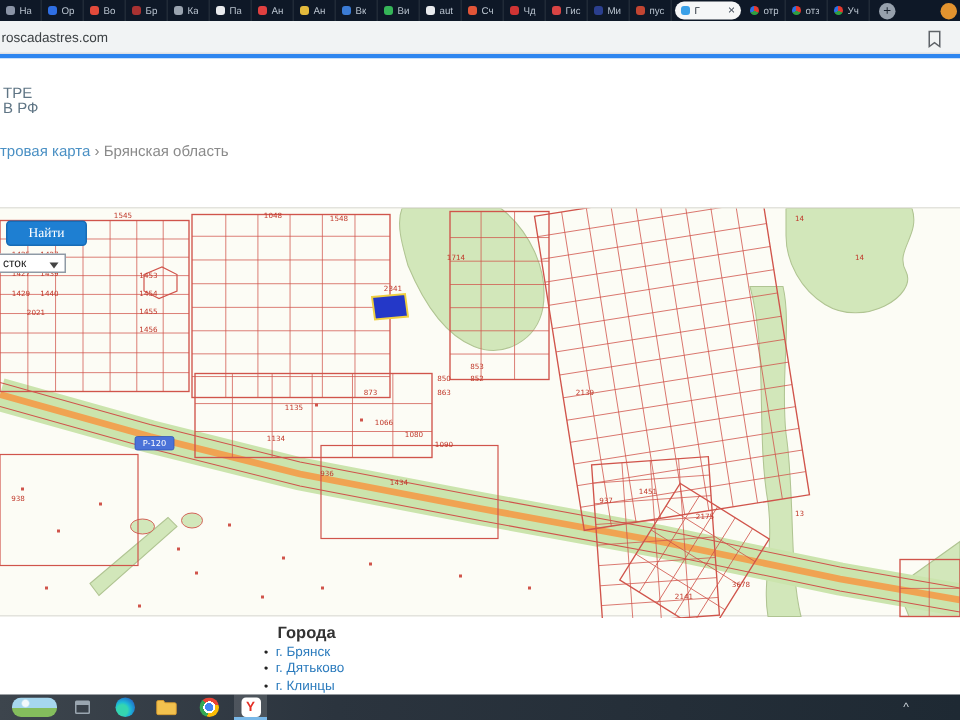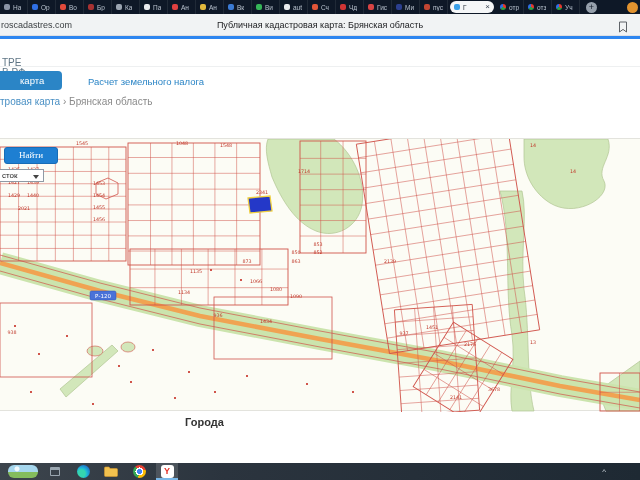--- a/index.html
+++ b/index.html
@@ -170,39 +170,34 @@
           <span class="fav fav-multi"></span>
           <span class="tlabel">Уч</span>
         </div>
       </div>
     <div class="newtab">+</div>
     <div class="avatar"></div>
   </div>
 
   <div class="urlbar">
     <span class="url-text">roscadastres.com</span>
-    <span class="url-title">Публичная кадастровая карта: Брянская область</span>
     <span class="bookmark">
       <svg width="10" height="12" viewBox="0 0 10 12">
           <path d="M1.5 1 h7 v10 l-3.5-2.6 L1.5 11 Z" fill="none" stroke="#5f6368" stroke-width="1"></path>
         </svg>
     </span>
   </div>
   <div class="blueline"></div>
 
   <div class="page">
     <div class="logo">
       <div>ТРЕ</div>
       <div>В РФ</div>
     </div>
 
-    <div class="nav">
-      <div class="nav-pill">карта</div>
-      <a class="nav-link">Расчет земельного налога</a>
-    </div>
 
     <div class="crumbs">
       <span class="c-link">тровая карта</span>
       <span>›</span>
       <span>Брянская область</span>
     </div>
 
 
     <div class="map">
       <svg id="map-svg" width="640" height="273" viewBox="0 0 640 273">
@@ -384,20 +379,25 @@
           <text x="494" y="252" text-anchor="middle" font-size="4.8" fill="#c0392b" font-family="&quot;DejaVu Sans&quot;,sans-serif">3678</text>
         </svg>
       <div class="find-btn">Найти</div>
       <div class="sel-box">
         <span>сток</span>
         <span class="car"></span>
       </div>
     </div>
 
     <div class="cities-h">Города</div>
+    <ul class="cities" id="cities">
+        <li>г. Брянск</li>
+        <li>г. Дятьково</li>
+        <li>г. Клинцы</li>
+      </ul>
   </div>
 
   <div class="taskbar">
     <div class="tb-start"></div>
     <div class="tb-slot">
         <div class="ic-appwin"></div>
       </div>
     <div class="tb-slot">
         <div class="ic-edge"></div>
       </div>

